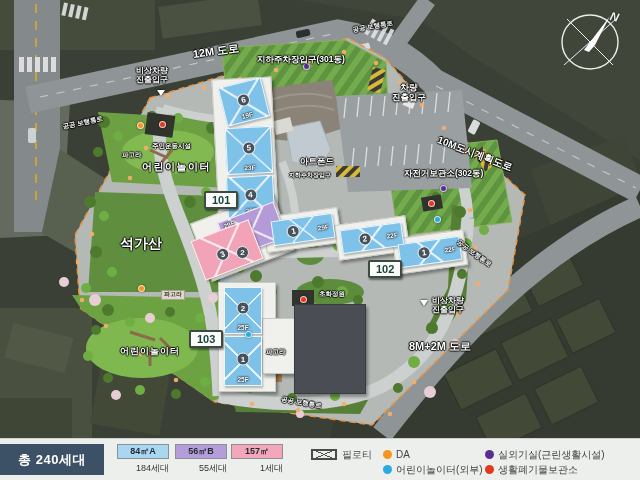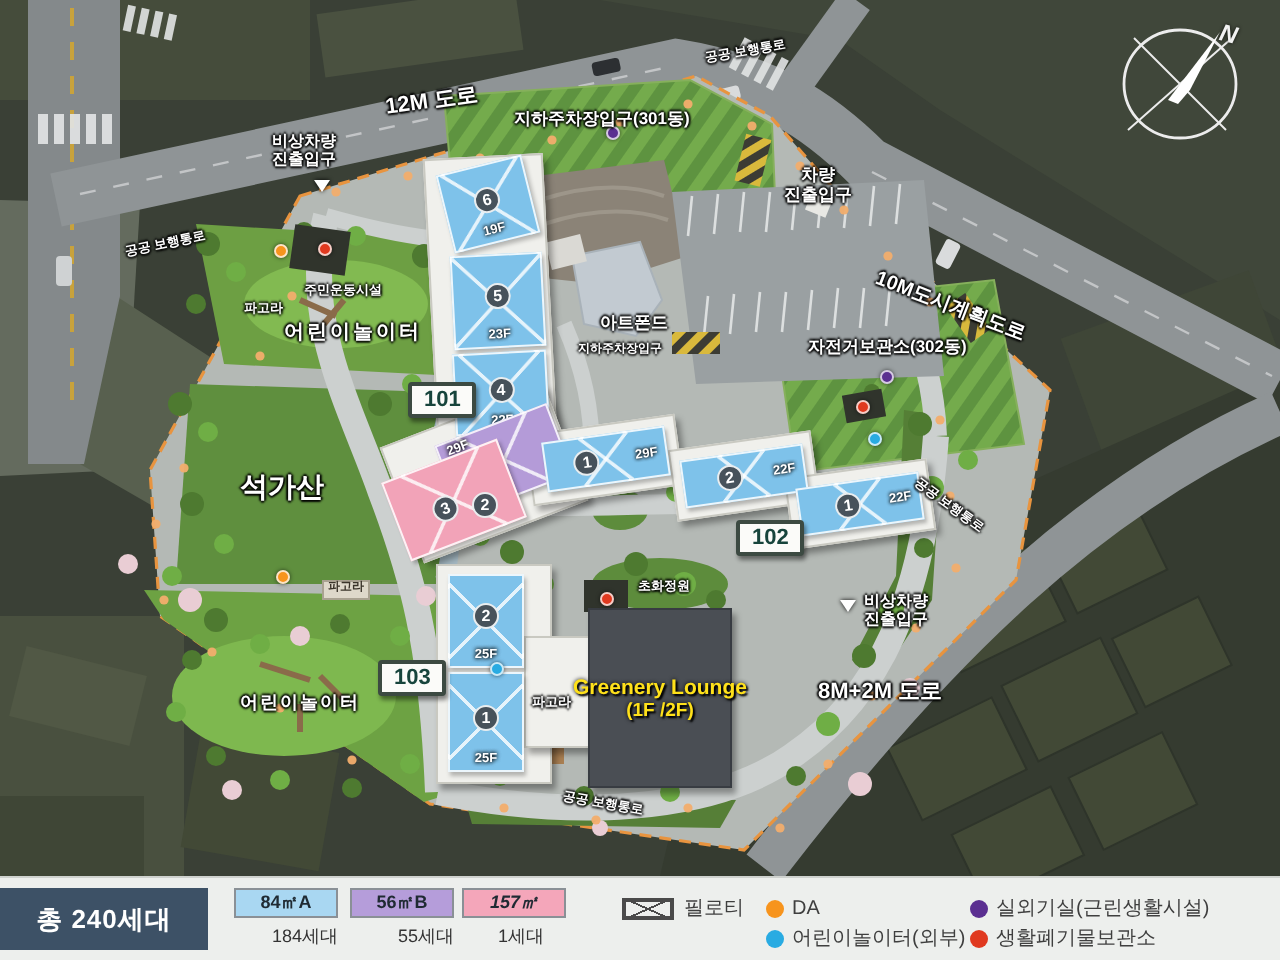--- a/index.html
+++ b/index.html
@@ -62,21 +62,21 @@
 
   
   .legendbar{position:absolute;left:0;top:438px;width:640px;height:42px;
              background:#edefed;border-top:1px solid #cfd2cf;z-index:9;}
   .lg-total{position:absolute;left:0;top:5px;width:104px;height:31px;background:#3d5166;
             color:#fff;font-weight:bold;font-size:13px;display:flex;align-items:center;
             justify-content:center;letter-spacing:.5px;}
   .chip{position:absolute;top:5px;width:52px;height:15px;border:1px solid #8a9096;
         font-size:9px;font-weight:bold;color:#1f2a33;display:flex;align-items:center;
         justify-content:center;}
-  .c84a{background:#a9d7f2;} .c84b{background:#b59dda;} .c157{background:#f4a6ba;font-style:italic;}
+  .c84a{background:#a9d7f2;} .c84b{background:#b59dda;} .c157{background:#f4a6ba;}
   .chipcount{position:absolute;top:23px;width:52px;text-align:right;font-size:9px;color:#333;}
   .piloti-icon{position:absolute;left:311px;top:10px;width:26px;height:11px;
                border:2px solid #4a4a4a;background-image:
                linear-gradient(24deg,transparent 47%,#4a4a4a 47%,#4a4a4a 53%,transparent 53%),
                linear-gradient(-24deg,transparent 47%,#4a4a4a 47%,#4a4a4a 53%,transparent 53%);}
   .lg-label{position:absolute;font-size:10px;color:#3f3f3f;line-height:11px;}
   .lg-dot{position:absolute;width:9px;height:9px;border-radius:50%;}
 </style>
 </head>
 <body>
@@ -372,24 +372,20 @@
 
   <div class="unit u-blue" style="left:224px;top:287px;width:38px;height:47px">
     <span class="ucirc center">2</span>
     <span class="fl fl-bc">25F</span>
   </div>
   <div class="unit u-blue" style="left:224px;top:336px;width:38px;height:50px">
     <span class="ucirc center">1</span>
     <span class="fl fl-bc">25F</span>
   </div>
 
-  <div class="gl-text">
-    <span style="font-size:10.5px">Greenery Lounge</span>
-    <span style="font-size:9.5px">(1F /2F)</span>
-  </div>
 
   <div class="badge" style="left:204px;top:191px">101</div>
   <div class="badge" style="left:368px;top:260px">102</div>
   <div class="badge" style="left:189px;top:330px">103</div>
 
   <span class="dot d-orange" style="left:137px;top:122px"></span>
   <span class="dot d-orange" style="left:138px;top:285px"></span>
   <span class="dot d-red" style="left:159px;top:121px"></span>
   <span class="dot d-red" style="left:300px;top:296px"></span>
   <span class="dot d-red" style="left:428px;top:200px"></span>
@@ -435,21 +431,21 @@
   <span class="compass-n">N</span>
 
   <div class="legendbar">
     <div class="lg-total">총 240세대</div>
 
     <div class="chip c84a" style="left:117px">84㎡A</div>
     <div class="chipcount" style="left:117px">184세대</div>
     <div class="chip c84b" style="left:175px">56㎡B</div>
     <div class="chipcount" style="left:175px">55세대</div>
     <div class="chip c157" style="left:231px">157㎡</div>
-    <div class="chipcount" style="left:220px">1세대</div>
+    <div class="chipcount" style="left:231px">1세대</div>
 
     <span class="piloti-icon"></span>
     <span class="lg-label" style="left:342px;top:10px">필로티</span>
 
     <span class="lg-dot" style="left:383px;top:11px;background:#f7941d"></span>
     <span class="lg-label" style="left:396px;top:10px">DA</span>
     <span class="lg-dot" style="left:383px;top:26px;background:#29abe2"></span>
     <span class="lg-label" style="left:396px;top:25px">어린이놀이터(외부)</span>
     <span class="lg-dot" style="left:485px;top:11px;background:#5b2f91"></span>
     <span class="lg-label" style="left:498px;top:10px">실외기실(근린생활시설)</span>

